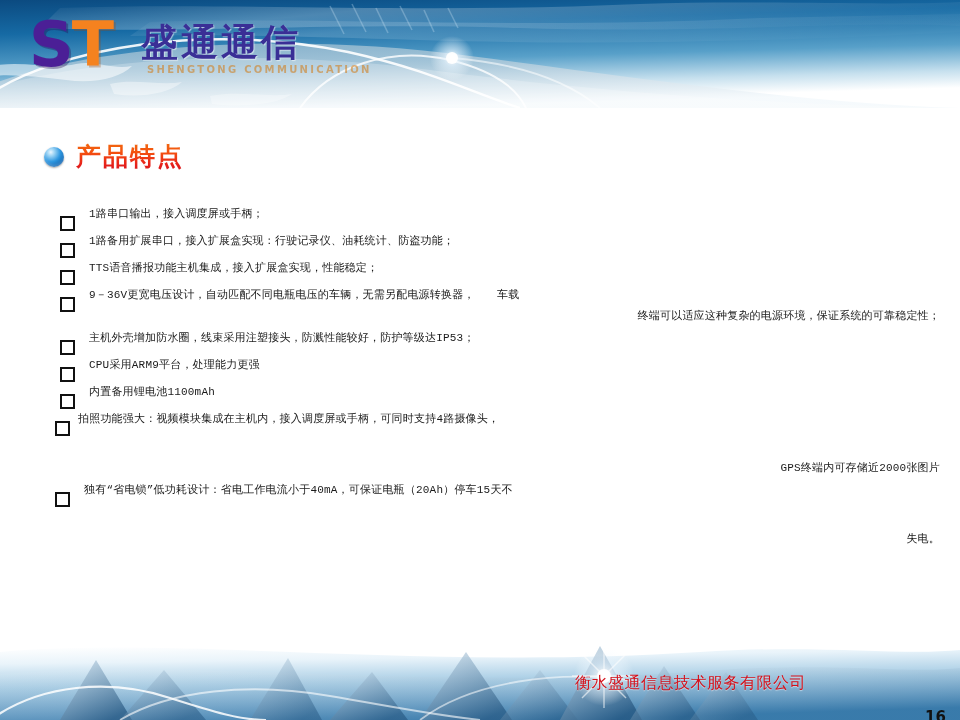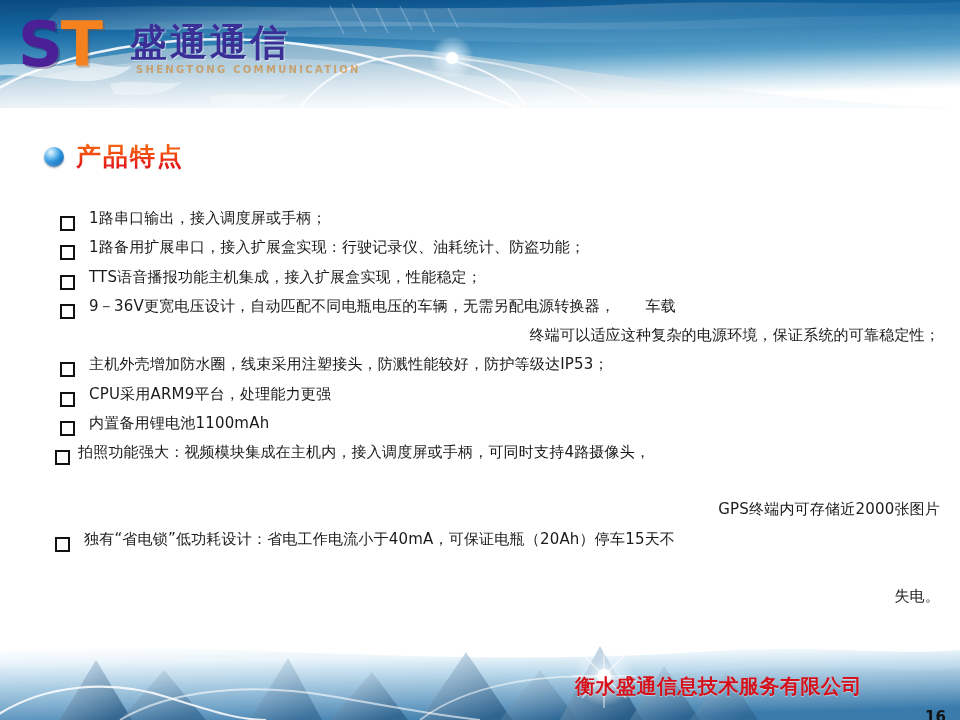--- a/index.html
+++ b/index.html
@@ -27,21 +27,21 @@
     position: absolute;
     left: 0; top: 0;
     width: 960px; height: 108px;
     overflow: hidden;
     background: linear-gradient(175deg, #0d4f86 0%, #14629c 18%, #2b7cb4 42%, #74b0d2 68%, #cfe5f1 88%, #ffffff 100%);
   }
   .banner-svg { position: absolute; left: 0; top: 0; }
 
   .logo {
     position: absolute;
-    left: 18px; top: 12px;
+    left: 29px; top: 12px;
     width: 300px; height: 70px;
   }
   .logo-st {
     position: absolute;
     left: 0; top: 2px;
     font-family: "DejaVu Sans", sans-serif;
     font-size: 62px;
     font-weight: bold;
     letter-spacing: -2px;
     line-height: 62px;
@@ -98,25 +98,26 @@
 
   
   .feature-list {
     position: absolute;
     left: 60px; top: 204px;
     width: 880px;
   }
   .feature-item {
     display: flex;
     align-items: flex-start;
-    font-size: 15px;
+    font-size: 11px;
     color: #1a1a1a;
     line-height: 1.95;
     margin-bottom: 0px;
     letter-spacing: .2px;
+    font-family: Liberation Mono, monospace;
   }
   .feature-item.indent-tight { margin-left: -5px; }
 
   .sq {
     flex: 0 0 auto;
     width: 11px; height: 11px;
     border: 2.5px solid #111;
     background: #fff;
     margin-top: 12px;
     margin-right: 14px;
@@ -134,22 +135,22 @@
   .footer-band {
     position: absolute;
     left: 0; top: 612px;
     width: 960px; height: 108px;
     overflow: hidden;
   }
   .footer-svg { position: absolute; left: 0; top: 0; }
   .footer-company {
     position: absolute;
     left: 575px; top: 673px;
-    font-size: 20px;
-    font-weight: bold;
+    font-size: 16px;
+    font-weight: normal;
     letter-spacing: .5px;
     color: #d5101a;
     text-shadow: 0 1px 1px rgba(255,255,255,.5);
     white-space: nowrap;
   }
   .page-number {
     position: absolute;
     left: 925px; top: 674px;
     font-size: 15px;
     font-weight: bold;

